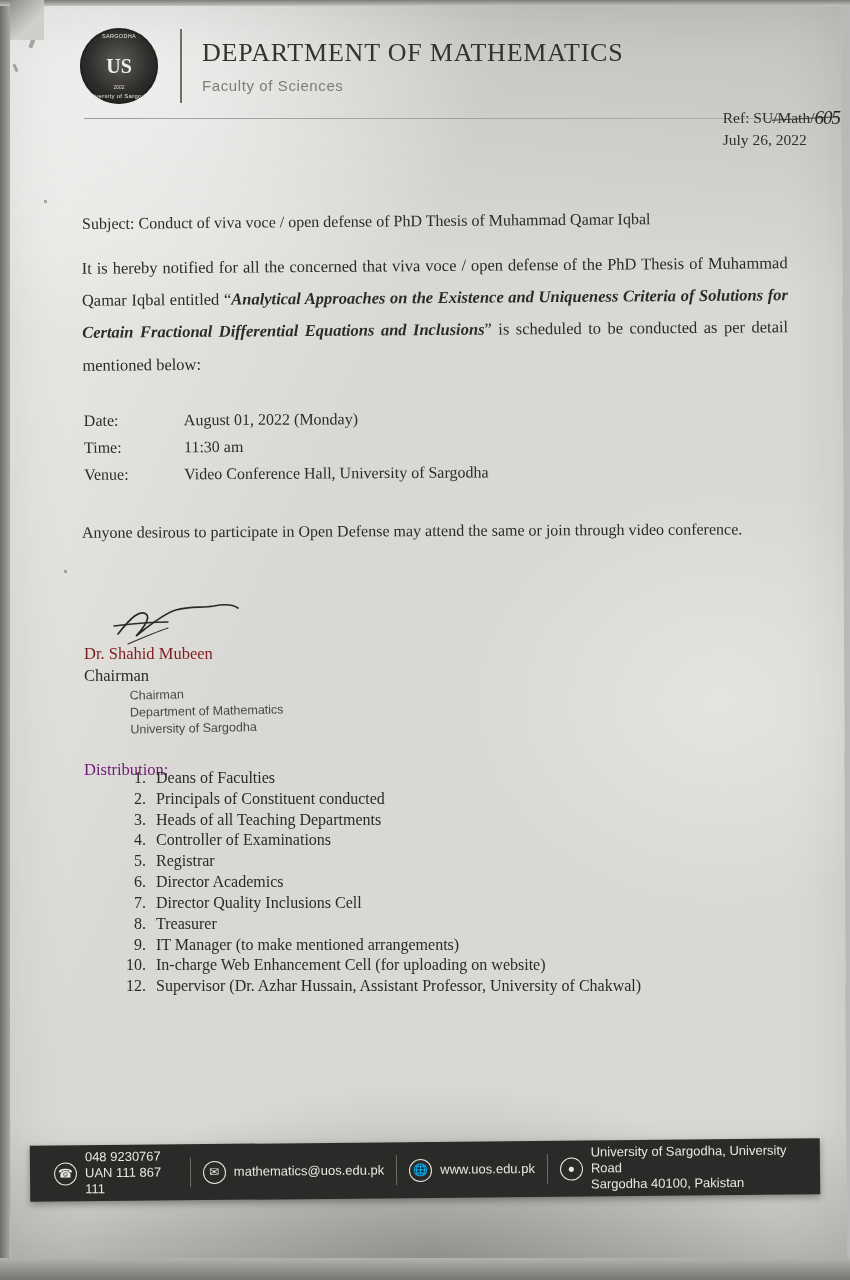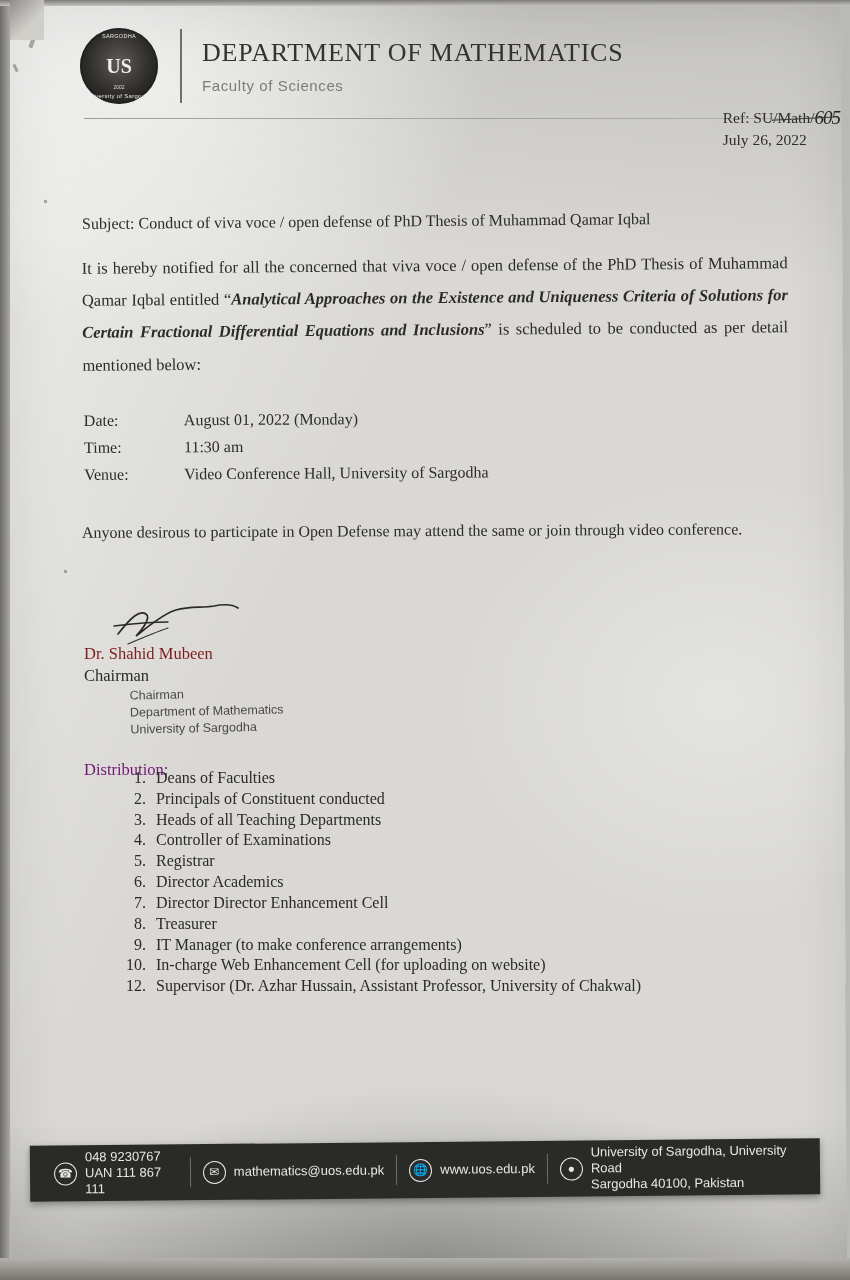--- a/index.html
+++ b/index.html
@@ -436,29 +436,29 @@
       <li>
           <span class="num">5.</span>
           <span>Registrar</span>
         </li>
       <li>
           <span class="num">6.</span>
           <span>Director Academics</span>
         </li>
       <li>
           <span class="num">7.</span>
-          <span>Director Director Enhancement Cell</span>
+          <span>Director Quality Inclusions Cell</span>
         </li>
       <li>
           <span class="num">8.</span>
           <span>Treasurer</span>
         </li>
       <li>
           <span class="num">9.</span>
-          <span>IT Manager (to make conference arrangements)</span>
+          <span>IT Manager (to make mentioned arrangements)</span>
         </li>
       <li>
           <span class="num">10.</span>
           <span>In-charge Web Enhancement Cell (for uploading on website)</span>
         </li>
       <li>
           <span class="num">12.</span>
           <span>Supervisor (Dr. Azhar Hussain, Assistant Professor, University of Chakwal)</span>
         </li>
     </ul>

